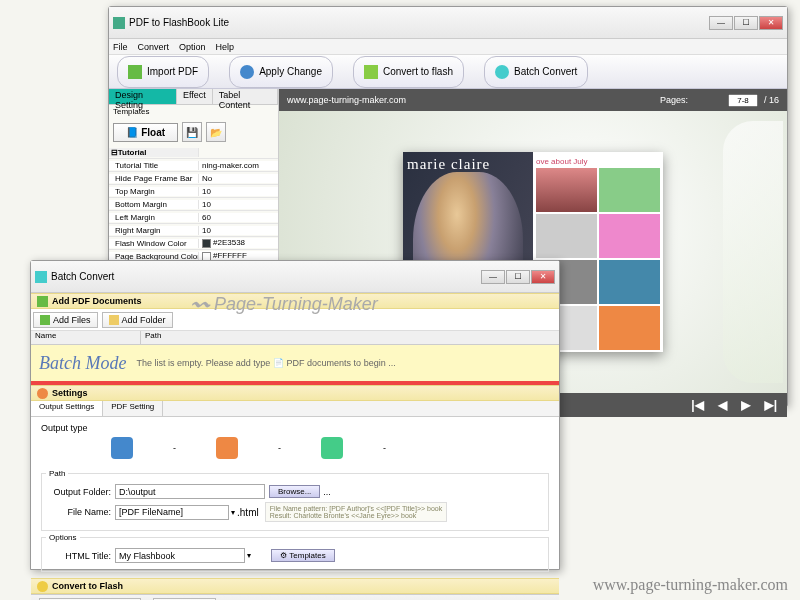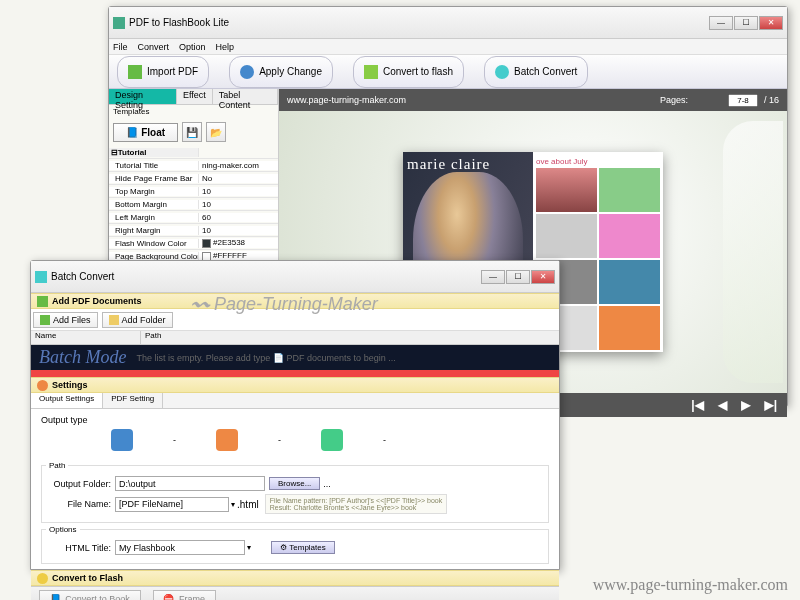--- a/index.html
+++ b/index.html
@@ -48,21 +48,21 @@
 
 
 .batch-win { left:30px; top:260px; width:530px; height:310px; z-index:10; }
 .section-hdr { height:16px; background:linear-gradient(#faf0c8,#f4e8a8); border-top:1px solid #e8d888; border-bottom:1px solid #e8d888; display:flex; align-items:center; padding:0 6px; font-size:9px; font-weight:bold; }
 .section-hdr .ic { width:11px; height:11px; margin-right:4px; display:inline-block; }
 .add-row { height:22px; display:flex; align-items:center; padding:0 2px; gap:4px; font-size:9px; border-bottom:1px solid #ddd; }
 .add-btn { border:1px solid #bbb; padding:2px 6px; background:linear-gradient(#fff,#eee); cursor:pointer; display:flex;align-items:center;gap:3px; }
 .list-hdr { height:14px; background:#f0f0f0; display:flex; font-size:8px; border-bottom:1px solid #ccc; }
 .list-hdr span:first-child { width:110px; padding-left:4px; border-right:1px solid #ccc; }
 .list-hdr span:last-child { padding-left:4px; }
-.batch-body { height:32px; background:#0f172a; border-bottom:7px solid #ef4444; display:flex; align-items:center; padding:0 8px; font-size:9px; color:#666; }
+.batch-body { height:40px; background:#fef9c3; border-bottom:4px solid #ef4444; display:flex; align-items:center; padding:0 8px; font-size:9px; color:#666; }
 .batch-body .bm { font-family:serif; font-style:italic; font-size:18px; color:#5878b8; margin-right:10px; }
 .wm { position:absolute; font-size:18px; color:#aaa; font-style:italic; pointer-events:none; }
 .out-tabs { height:16px; background:#f4f4f4; display:flex; font-size:8px; border-bottom:1px solid #ccc; }
 .out-tab { padding:1px 8px; border-right:1px solid #ccc; cursor:pointer; }
 .out-tab.active { background:#fff; }
 .settings-body { padding:6px 10px; font-size:9px; }
 .settings-body .lbl { display:inline-block; width:65px; text-align:right; margin-right:4px; }
 .icons-row { display:flex; gap:40px; padding:4px 0 8px 70px; align-items:center; }
 .big-ic { width:22px; height:22px; cursor:pointer; display:inline-block; }
 .field-row { display:flex; align-items:center; margin:3px 0; }

